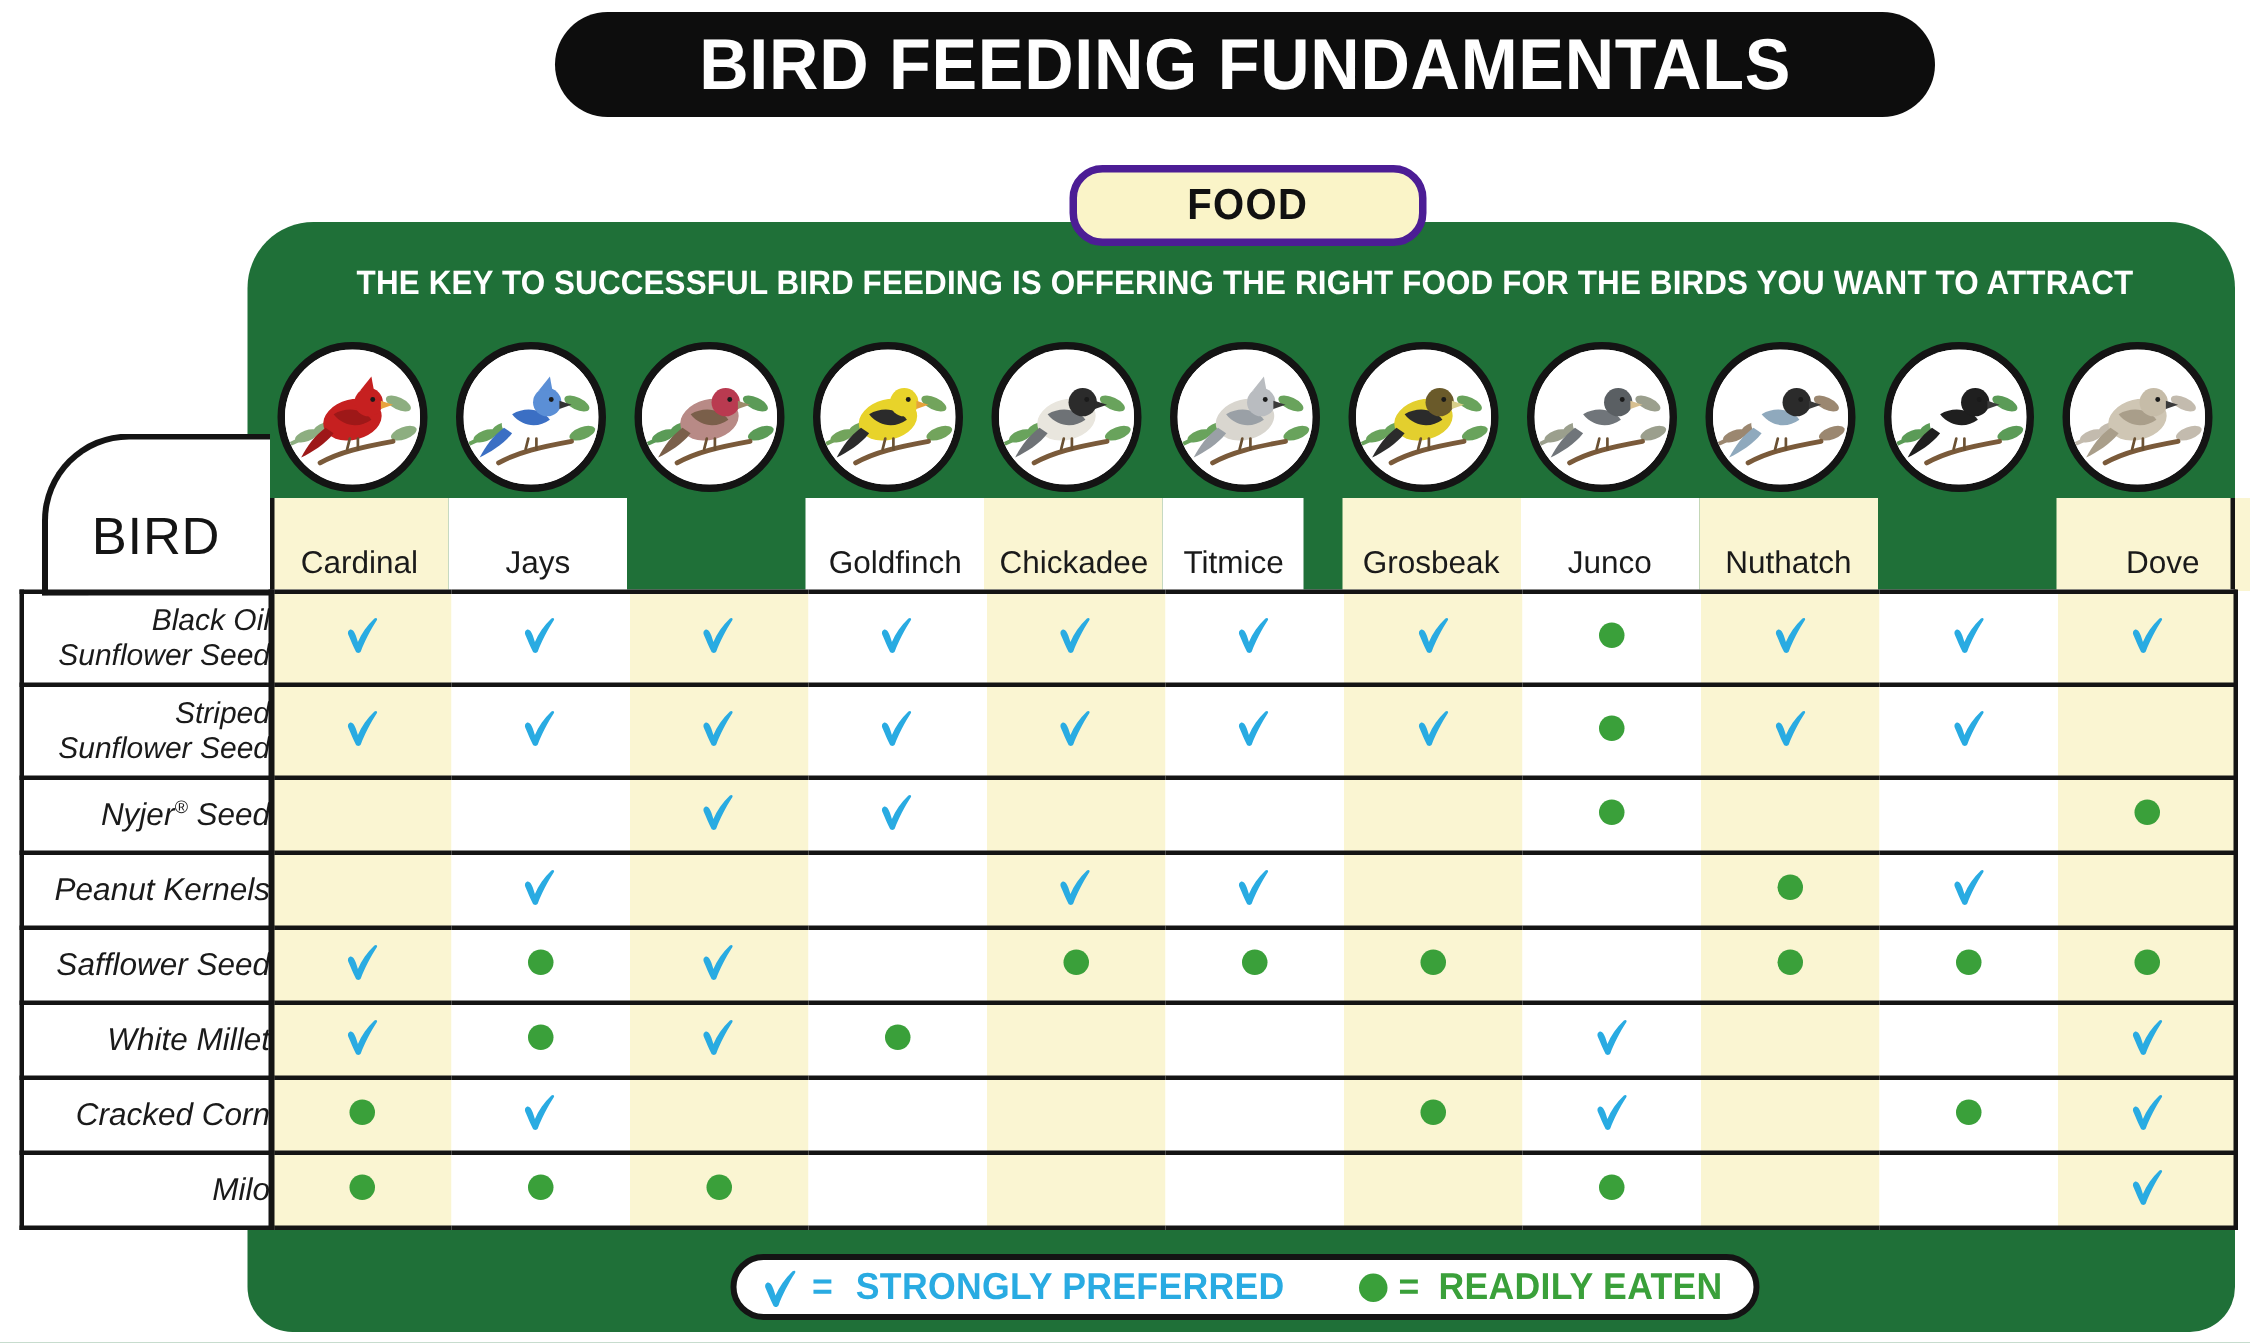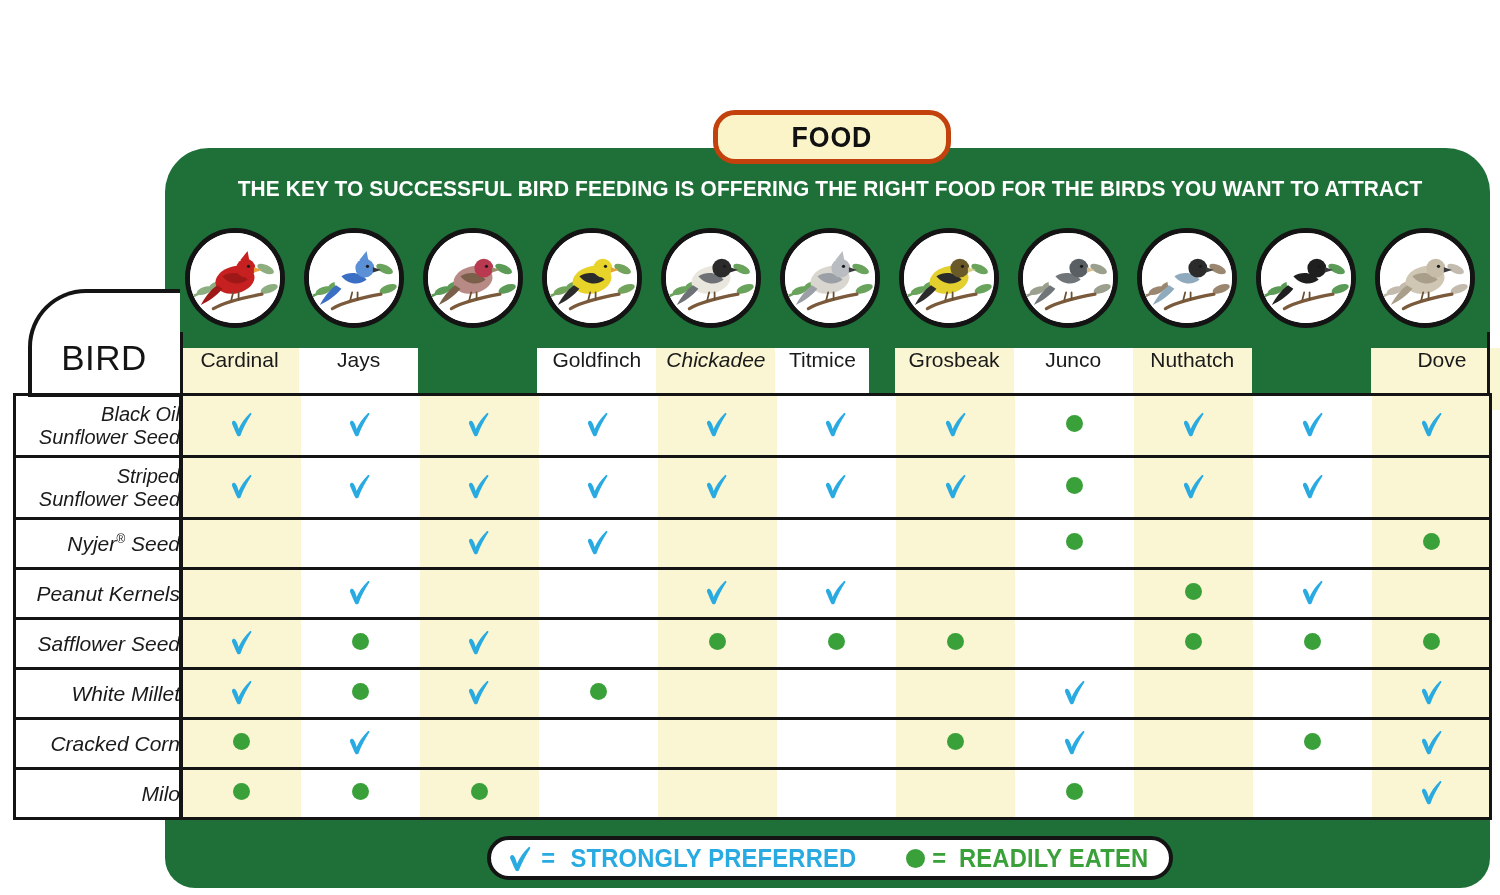--- a/index.html
+++ b/index.html
@@ -41,21 +41,21 @@
     border-bottom-left-radius: 30px;
     border-bottom-right-radius: 30px;
   }
 
   
   .food-badge {
     position: absolute;
     left: 713px; top: 110px;
     width: 238px; height: 54px;
     background: #faf4c8;
-    border: 5px solid #c2410c;
+    border: 5px solid #4c1d95;
     border-radius: 22px;
     display: flex; align-items: center; justify-content: center;
     z-index: 6;
   }
   .food-text {
     color: #111;
     font-family: "Liberation Sans Narrow", "Liberation Sans", sans-serif;
     font-weight: bold;
     font-size: 29px;
     letter-spacing: 1px;
@@ -177,23 +177,23 @@
     background: #ffffff;
     border: 5px solid #141414;
     overflow: hidden;
   }
   .bird-circle svg { display: block; width: 100%; height: 100%; }
 
   
   .name-strip { position: absolute; left: 13px; top: 332px; width: 1477px; height: 62px; z-index: 2; }
   .name-cell {
     position: absolute;
-    top: 16px; height: 62px;
+    top: 0; height: 62px;
     width: 119.2px;
-    display: flex; align-items: flex-start; justify-content: center;
+    display: flex; align-items: flex-end; justify-content: center;
     padding-bottom: 6px;
     background: #ffffff;
   }
   .name-cell.odd { background: #faf5d2; }
   .name-text {
     font-family: "Liberation Sans Narrow", "Liberation Sans", sans-serif;
     font-size: 21px; color: #1a1a1a; white-space: nowrap;
   }
   .name-strip-border {
     position: absolute; left: 180px; top: 332px; width: 1310px; height: 62px;
@@ -227,20 +227,23 @@
   .legend-text.green { color: #3aa03a; }
   .legend .check svg { width: 27px; height: 29px; }
   .legend .dot { width: 19px; height: 19px; }
   .legend-gap { width: 22px; }
 </style>
 </head>
 <body>
 
 <div id="root">
 
+  <div class="title-pill">
+    <span class="title-text">BIRD FEEDING FUNDAMENTALS</span>
+  </div>
 
   <div class="green-panel"></div>
 
   <div class="food-badge">
     <span class="food-text">FOOD</span>
   </div>
 
   <div class="subtitle">THE KEY TO SUCCESSFUL BIRD FEEDING IS OFFERING THE RIGHT FOOD FOR THE BIRDS YOU WANT TO ATTRACT</div>
 
   <div class="bird-box"></div>
@@ -252,21 +255,21 @@
   <div class="name-strip" id="name-strip">
       <div class="name-cell odd" style="left: 167px; width: 119.091px;">
         <span class="name-text">Cardinal</span>
       </div>
       <div class="name-cell" style="left: 286.091px; width: 119.091px;">
         <span class="name-text">Jays</span>
       </div>
       <div class="name-cell" style="left: 524.273px; width: 119.091px;">
         <span class="name-text">Goldfinch</span>
       </div>
-      <div class="name-cell odd" style="left: 643.364px; width: 119.091px; font-style: italic;">
+      <div class="name-cell odd" style="left: 643.364px; width: 119.091px;">
         <span class="name-text">Chickadee</span>
       </div>
       <div class="name-cell" style="left: 762.455px; width: 94px;">
         <span class="name-text">Titmice</span>
       </div>
       <div class="name-cell odd" style="left: 881.545px; width: 119.091px;">
         <span class="name-text">Grosbeak</span>
       </div>
       <div class="name-cell" style="left: 1000.64px; width: 119.091px;">
         <span class="name-text">Junco</span>

